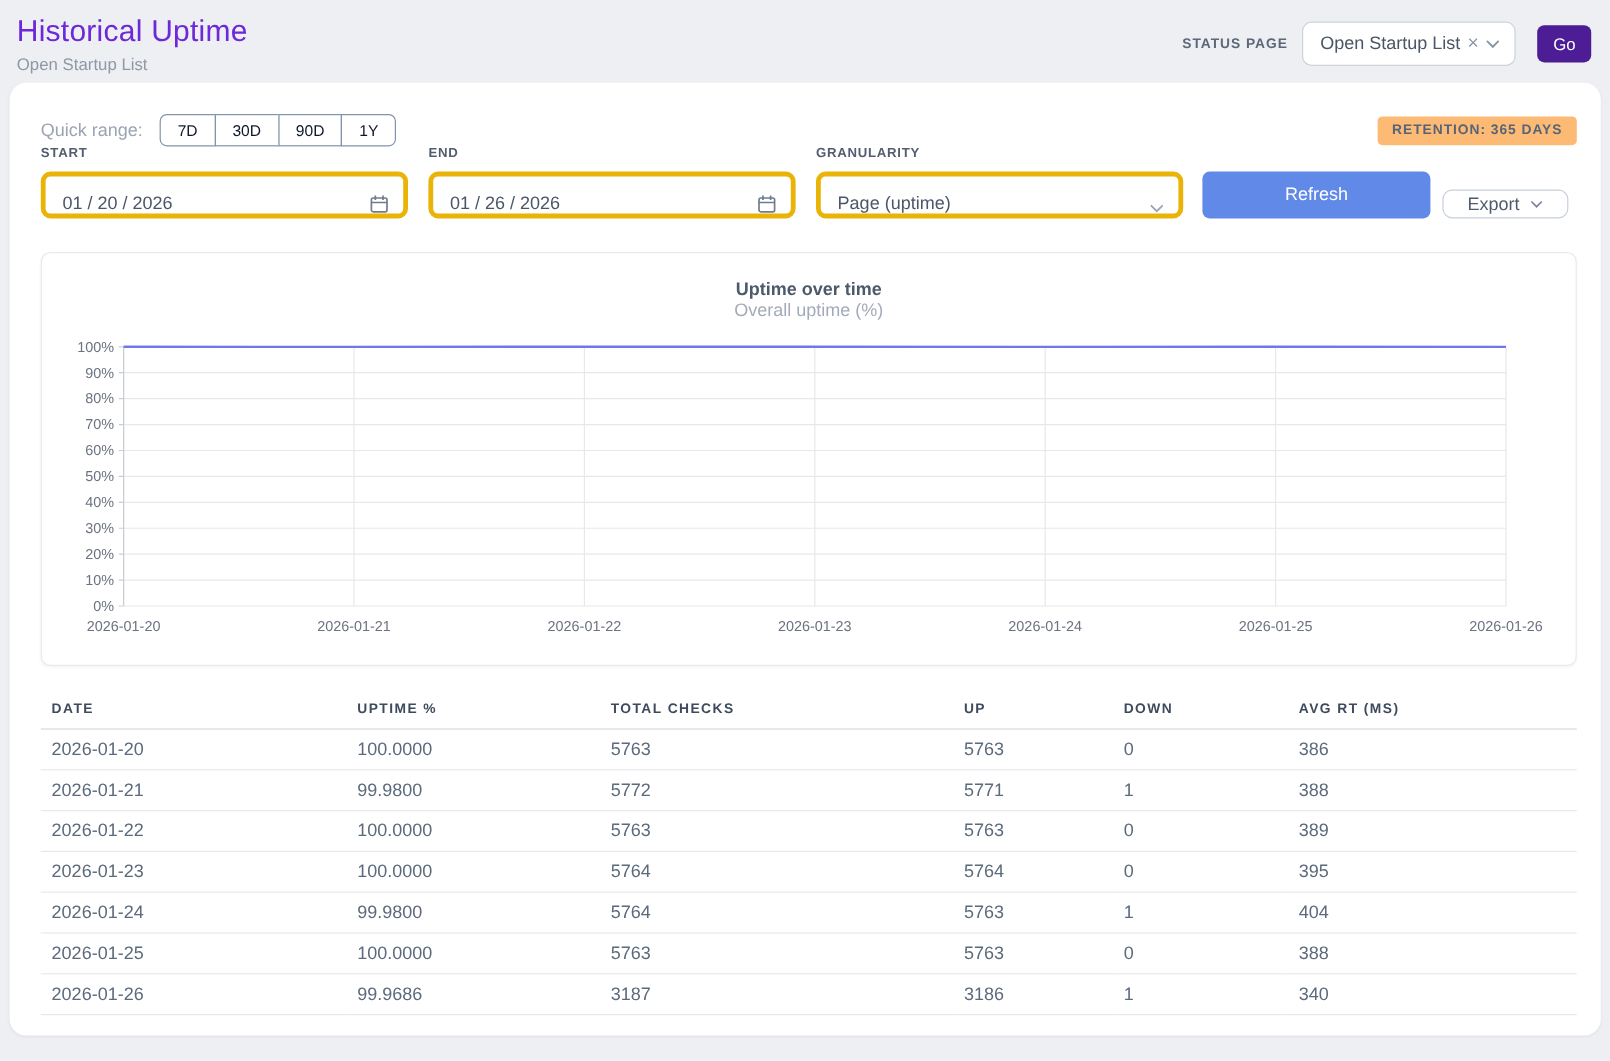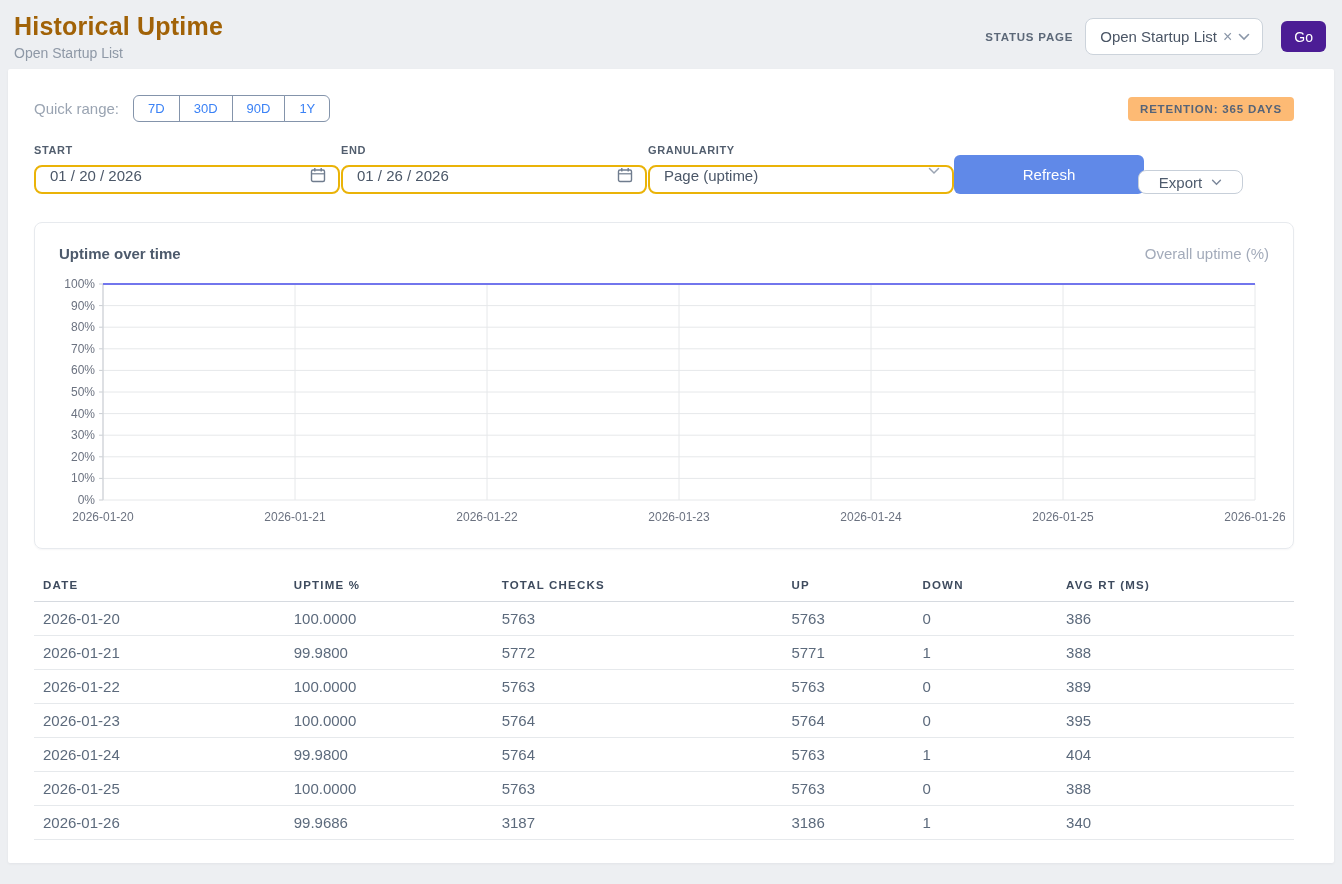--- a/index.html
+++ b/index.html
@@ -8,83 +8,83 @@
     font-family:"Liberation Sans", sans-serif;
     background:#edeff2;
     color:#4a5568;
     overflow:hidden;
   }
   
   .page-header {
     display:flex; justify-content:space-between; align-items:flex-start;
     padding:12px 16px 8px 14px;
   }
-  .ph-title { font-size:25px; font-weight:700; color:#a16207; letter-spacing:.2px; }
+  .ph-title { font-size:25px; font-weight:400; color:#6d28d9; letter-spacing:.2px; }
   .ph-sub   { font-size:14px; color:#8e98a6; margin-top:4px; }
   .ph-right { display:flex; align-items:center; gap:12px; margin-top:6px; }
   .sp-label { font-size:11.5px; font-weight:600; letter-spacing:.8px; color:#5c6878; }
   .sp-select {
     display:flex; align-items:center; gap:6px;
     background:#fff; border:1px solid #ccd3db; border-radius:8px;
     height:37px; padding:0 12px 0 14px; min-width:162px; cursor:pointer;
   }
   .sp-select .val { font-size:15px; color:#4a5565; }
   .clear-x { font-size:16px; color:#8a96a8; cursor:pointer; line-height:1; }
   .go-btn {
     background:#4c1d95; color:#fff; font-size:14px; border:none; border-radius:6px;
     height:31px; padding:0 13px; cursor:pointer; margin-left:6px;
   }
   
   .main-panel {
-    background:#fff; margin:0 8px; border-radius:2px;
+    background:#fff; margin:0 8px; border-radius:14px;
     box-shadow:0 1px 3px rgba(16,24,40,.05);
-    padding:26px 40px 14px 26px; min-height:794px;
+    padding:26px 20px 14px 26px; min-height:794px;
   }
   .row1 { display:flex; align-items:center; }
   .qr-label { font-size:15px; color:#9aa4b2; margin-right:14px; }
   .qr-group { display:flex; }
   .qr-btn {
-    background:#fff; border:1px solid #8494ab; color:#3b82f6;
+    background:#fff; border:1px solid #8494ab; color:#0f172a;
     font-size:13px; height:27px; padding:0 14px; cursor:pointer; margin-left:-1px;
     font-family:"Liberation Sans", sans-serif;
   }
   .qr-btn:first-child { border-radius:6px 0 0 6px; margin-left:0; }
   .qr-btn:last-child  { border-radius:0 6px 6px 0; }
   .retention {
     margin-left:auto; background:#fdba74; color:#566478;
     font-size:11.5px; font-weight:600; letter-spacing:.8px;
     padding:6px 12px; border-radius:4px;
   }
   
-  .row2 { display:flex; align-items:flex-end; margin-top:22px; gap:1px; }
+  .row2 { display:flex; align-items:flex-end; gap:17px; }
   .field { width:306px; }
   .f-label { display:block; font-size:11px; font-weight:600; letter-spacing:.6px; color:#525e6e; margin-bottom:9px; }
   .f-box {
-    display:flex; align-items:flex-start; justify-content:space-between;
-    background:#fff; border:2px solid #eab308; border-radius:8px;
-    height:29px; padding:0 12px 0 14px; cursor:pointer;
+    display:flex; align-items:flex-end; justify-content:space-between;
+    background:#fff; border:4px solid #eab308; border-radius:8px;
+    height:39px; padding:0 12px 0 14px; cursor:pointer;
   }
   .f-box .val { font-size:15px; color:#4b5768; }
   .refresh-btn {
     width:190px; height:39px; background:#6089e8; color:#fff; font-size:15px;
     border:none; border-radius:6px; cursor:pointer; margin-left:-1px;
     font-family:"Liberation Sans", sans-serif;
   }
   .export-btn {
     width:105px; height:24px; background:#fff; color:#4e5b6d; font-size:15px;
     border:1px solid #c7cfd9; border-radius:8px; cursor:pointer; margin-left:-7px;
     display:flex; align-items:center; justify-content:center; gap:9px;
     font-family:"Liberation Sans", sans-serif;
   }
   
   .chart-card {
     margin-top:28px; border:1px solid #e7eaee; border-radius:8px;
     box-shadow:0 1px 2px rgba(16,24,40,.04); padding:22px 24px 16px 24px;
   }
-  .cc-head { display:flex; justify-content:space-between; align-items:center; margin-bottom:12px; }
+  .cc-head { display:flex; justify-content:space-between; align-items:center; margin-bottom:12px;flex-direction:column; }
   .cc-title  { font-size:15px; font-weight:700; color:#4d5a6c; }
   .cc-legend { font-size:15px; color:#a3abba; }
   svg text { font-family:"Liberation Sans", sans-serif; }
   
   .uptime-table { width:100%; border-collapse:collapse; margin-top:24px; }
   .uptime-table th {
     text-align:left; font-size:11.5px; letter-spacing:1.2px; color:#3e4b5e;
     font-weight:700; padding:6px 0 10px 9px; border-bottom:1px solid #d6dae0;
   }
   .uptime-table td {

